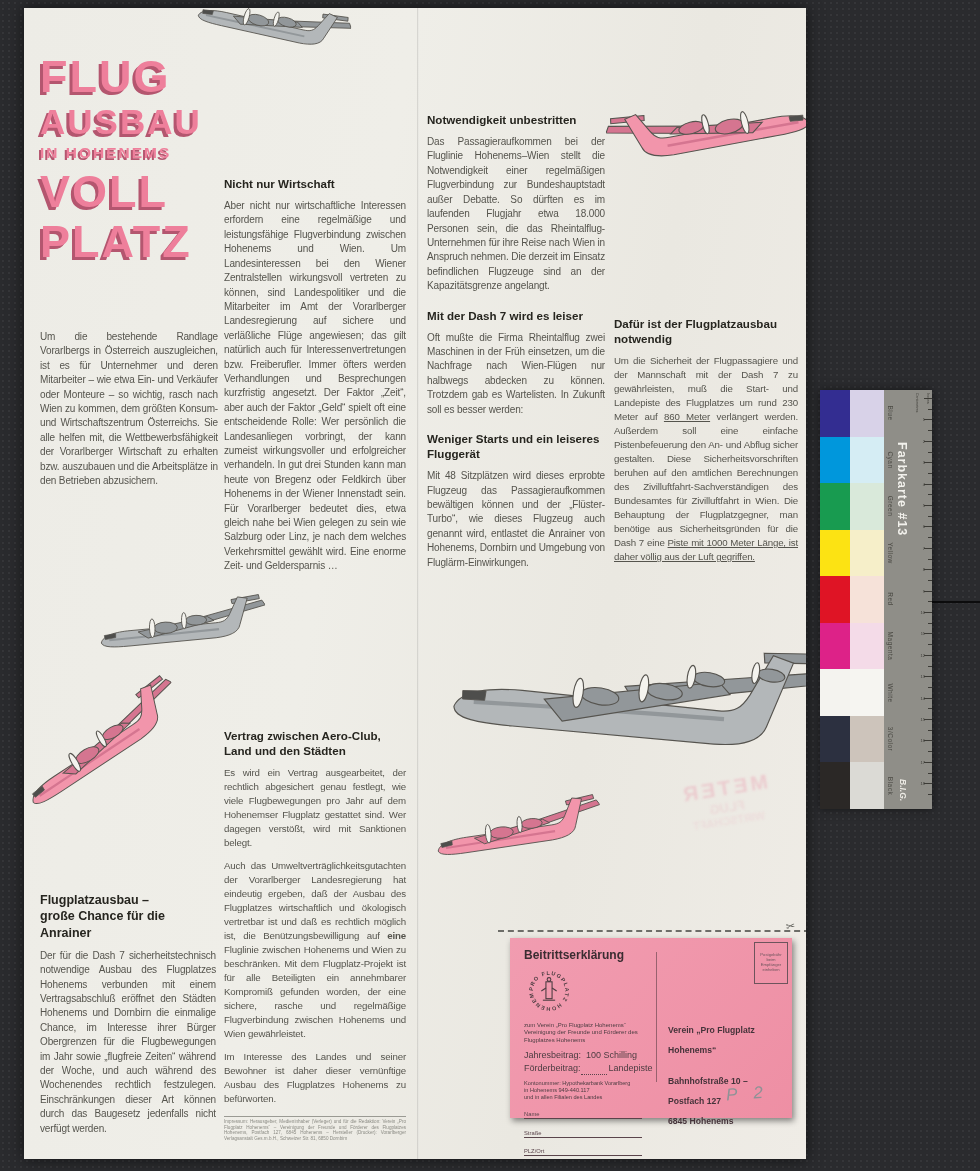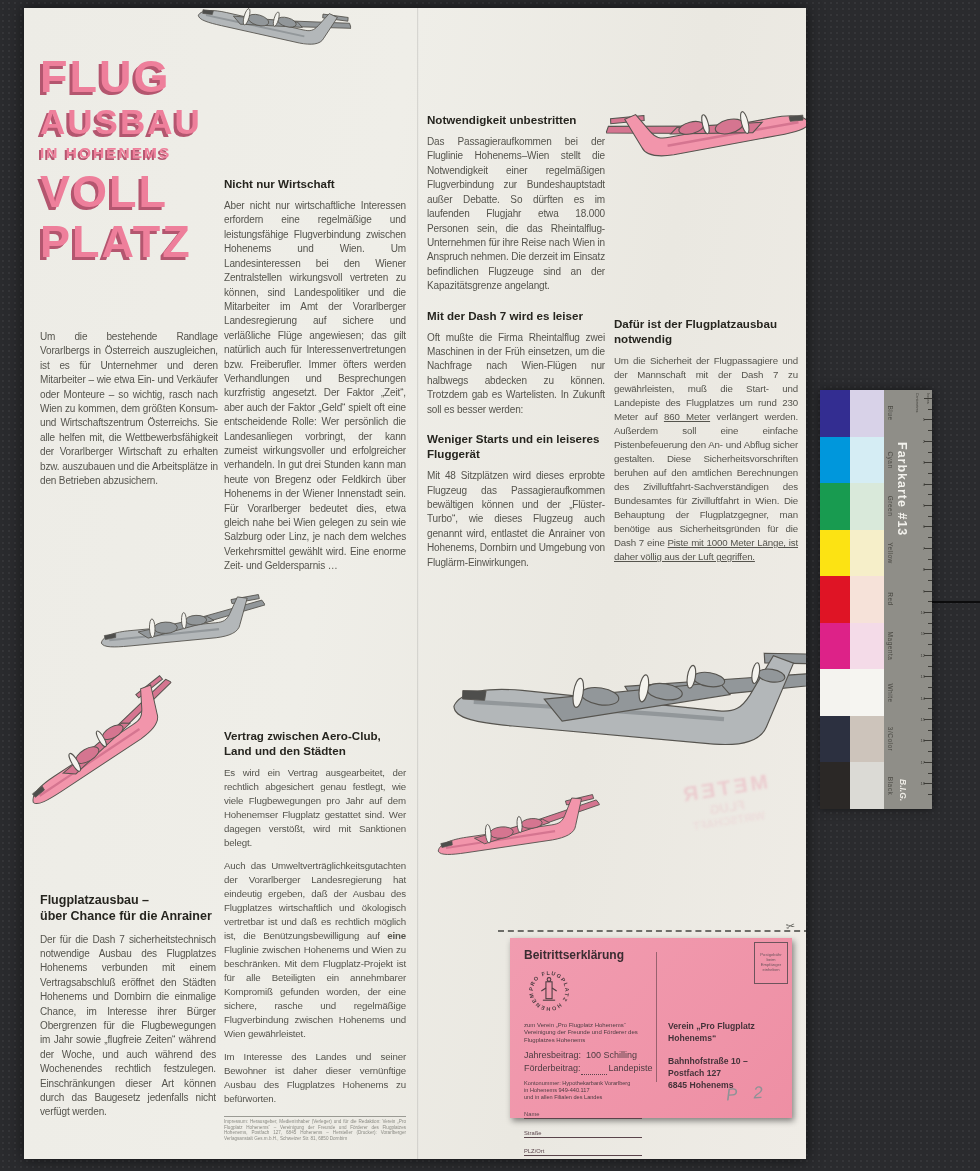--- a/index.html
+++ b/index.html
@@ -62,21 +62,21 @@
   .badge{margin:2px 0 2px 2px;}
   .card-to{font-size:6px;line-height:7.4px;margin:2px 0 5px 0;}
   .fee{font-size:9px;line-height:13px;display:flex;}
   .fee .fl{width:62px;}
   .fee .dots{border-bottom:1px dotted #5a444b;flex:0 0 26px;margin-right:2px;}
   .bank{font-size:5.6px;line-height:6.8px;margin:5px 0 6px 0;}
   .fline{font-size:5.8px;color:#5a444b;border-bottom:1px solid #5a444b;margin-top:10.5px;padding-bottom:1px;width:118px;}
   .card-right{position:absolute;left:158px;top:10px;width:116px;}
   .stampbox{position:absolute;right:4px;top:4px;width:34px;height:42px;border:1px solid #6d545c;
     font-size:4.2px;line-height:5px;text-align:center;padding-top:9px;color:#6d545c;white-space:pre-line;}
-  .addr{position:absolute;left:0;top:72px;font-weight:bold;font-size:8.6px;line-height:12px;color:#45333a;}
+  .addr{position:absolute;left:0;top:72px;font-weight:bold;font-size:8.6px;line-height:20px;color:#45333a;}
   .addr .a2{margin-top:11px;}
   .pencil{position:absolute;left:58px;top:136px;font-size:17px;color:#8e9296;
     font-style:italic;letter-spacing:6px;transform:rotate(-4deg);}
   
   .fk{position:absolute;left:820px;top:390px;width:112px;height:419px;z-index:3;
     box-shadow:0 0 8px rgba(0,0,0,.5);}
   .fk-row{display:flex;height:46.55px;}
   .fk-sw{width:30px;height:100%;}
   .fk-tint{width:34px;height:100%;}
   .fk-cell{width:48px;height:100%;background:#8f8e88;position:relative;}
@@ -177,21 +177,21 @@
       <div class="t-big">VOLL</div>
       <div class="t-big">PLATZ</div>
     </div>
 
     <div class="col" style="left:16px;top:322px;width:178px;">
       <p>Um die bestehende Randlage Vorarlbergs in Österreich auszugleichen, ist es für Unternehmer und deren Mitarbeiter – wie etwa Ein- und Verkäufer oder Monteure – so wichtig, rasch nach Wien zu kommen, dem größten Konsum- und Wirtschaftszentrum Österreichs. Sie alle helfen mit, die Wettbewerbsfähigkeit der Vorarlberger Wirtschaft zu erhalten bzw. auszubauen und die Arbeitsplätze in den Betrieben abzusichern.</p>
     </div>
 
     <div class="col" style="left:16px;top:880px;width:176px;">
       <div class="sechead" style="font-size:12.5px;">Flugplatzausbau –
-über Chance für die Anrainer</div>
+große Chance für die Anrainer</div>
       <p>Der für die Dash 7 sicherheitstechnisch notwendige Ausbau des Flugplatzes Hohenems verbunden mit einem Vertragsabschluß eröffnet den Städten Hohenems und Dornbirn die einmalige Chance, im Interesse ihrer Bürger Obergrenzen für die Flugbewegungen im Jahr sowie „flugfreie Zeiten“ während der Woche, und auch während des Wochenendes rechtlich festzulegen. Einschränkungen dieser Art können durch das Baugesetz jedenfalls nicht verfügt werden.</p>
     </div>
 
     <div class="col" style="left:200px;top:164px;width:182px;">
       <div class="sechead">Nicht nur Wirtschaft</div>
       <p>Aber nicht nur wirtschaftliche Interessen erfordern eine regelmäßige und leistungsfähige Flugverbindung zwischen Hohenems und Wien. Um Landesinteressen bei den Wiener Zentralstellen wirkungsvoll vertreten zu können, sind Landespolitiker und die Mitarbeiter im Amt der Vorarlberger Landesregierung auf sichere und verläßliche Flüge angewiesen; das gilt natürlich auch für Interessenvertretungen bzw. Freiberufler. Immer öfters werden Verhandlungen und Besprechungen kurzfristig angesetzt. Der Faktor „Zeit“, aber auch der Faktor „Geld“ spielt oft eine entscheidende Rolle: Wer persönlich die Landesanliegen vorbringt, der kann zumeist wirkungsvoller und erfolgreicher verhandeln. In gut drei Stunden kann man heute von Bregenz oder Feldkirch über Hohenems in der Wiener Innenstadt sein. Für Vorarlberger bedeutet dies, etwa gleich nahe bei Wien gelegen zu sein wie Salzburg oder Linz, je nach dem welches Verkehrsmittel gewählt wird. Eine enorme Zeit- und Geldersparnis …</p>
     </div>
 
     <div class="col tight" style="left:200px;top:716px;width:182px;">
       <div class="sechead">Vertrag zwischen Aero-Club,

